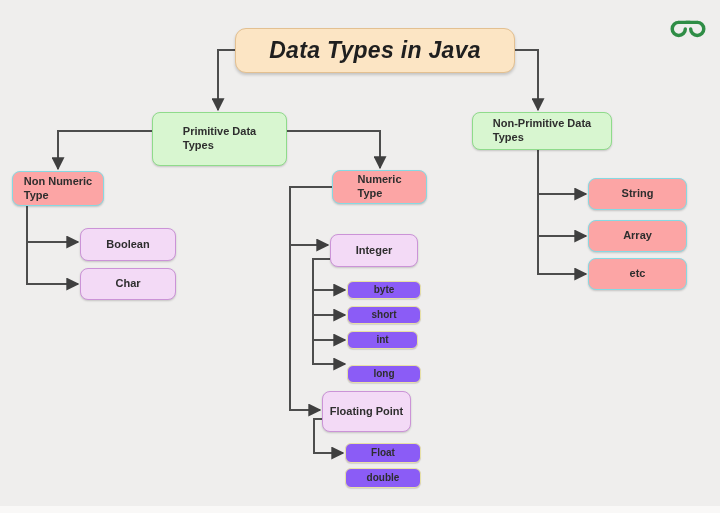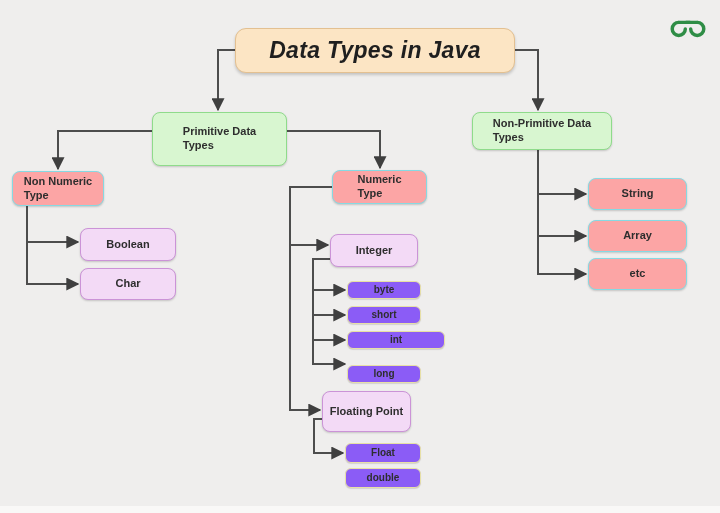--- a/index.html
+++ b/index.html
@@ -79,21 +79,21 @@
 Type</div>
   <div class="node cyan" style="left:332px;top:170px;width:95px;height:34px">Numeric
 Type</div>
 
   <div class="node purple" style="left:80px;top:228px;width:96px;height:33px">Boolean</div>
   <div class="node purple" style="left:80px;top:268px;width:96px;height:32px">Char</div>
 
   <div class="node purple" style="left:330px;top:234px;width:88px;height:33px">Integer</div>
   <div class="node yellow" style="left:347px;top:281px;width:74px;height:18px">byte</div>
   <div class="node yellow" style="left:347px;top:306px;width:74px;height:18px">short</div>
-  <div class="node yellow" style="left:347px;top:331px;width:98px;height:18px">int</div>
+  <div class="node yellow" style="left:347px;top:331px;width:71px;height:18px">int</div>
   <div class="node yellow" style="left:347px;top:365px;width:74px;height:18px">long</div>
 
   <div class="node purple" style="left:322px;top:391px;width:89px;height:41px">Floating Point</div>
   <div class="node yellow" style="left:345px;top:468px;width:76px;height:20px">double</div>
   <div class="node yellow" style="left:345px;top:443px;width:76px;height:20px">Float</div>
 
   <div class="node cyan" style="left:588px;top:178px;width:99px;height:32px">String</div>
   <div class="node cyan" style="left:588px;top:220px;width:99px;height:32px">Array</div>
   <div class="node cyan" style="left:588px;top:258px;width:99px;height:32px">etc</div>
 

